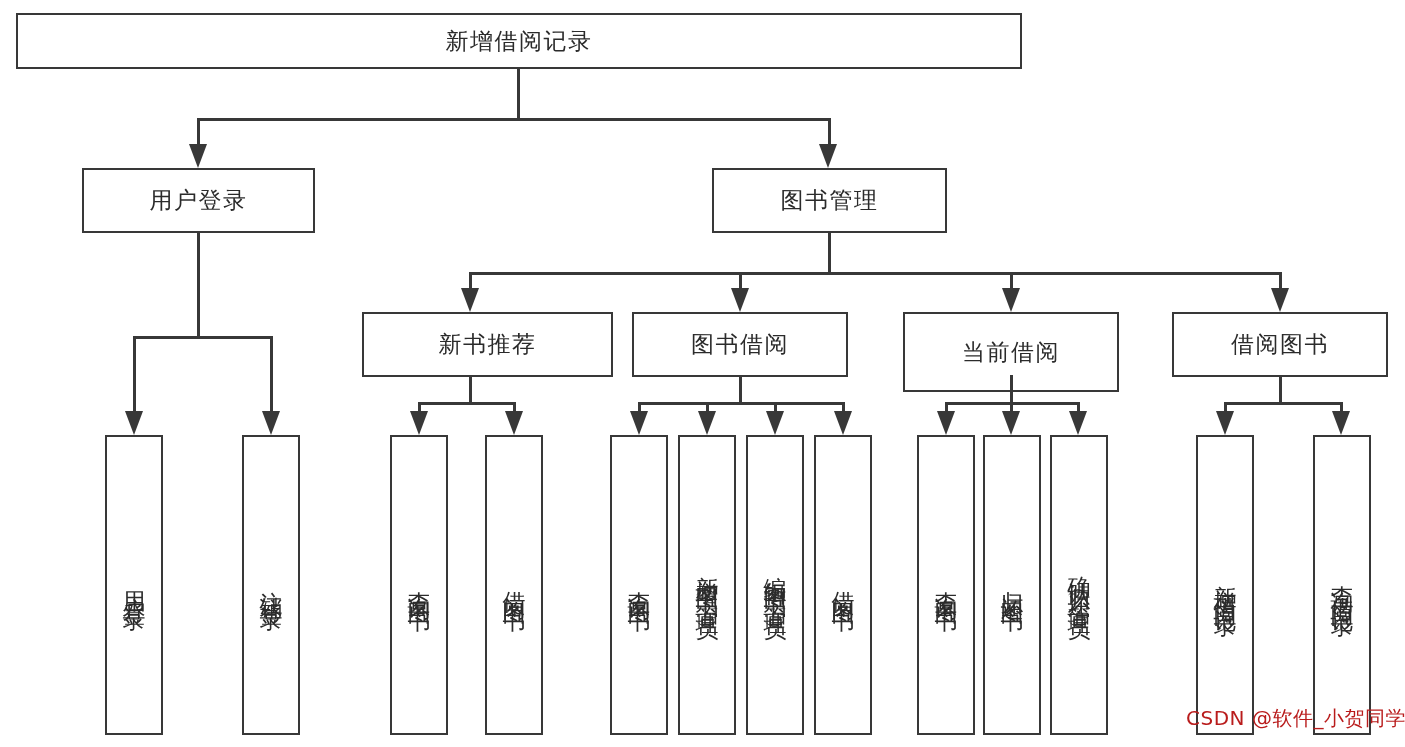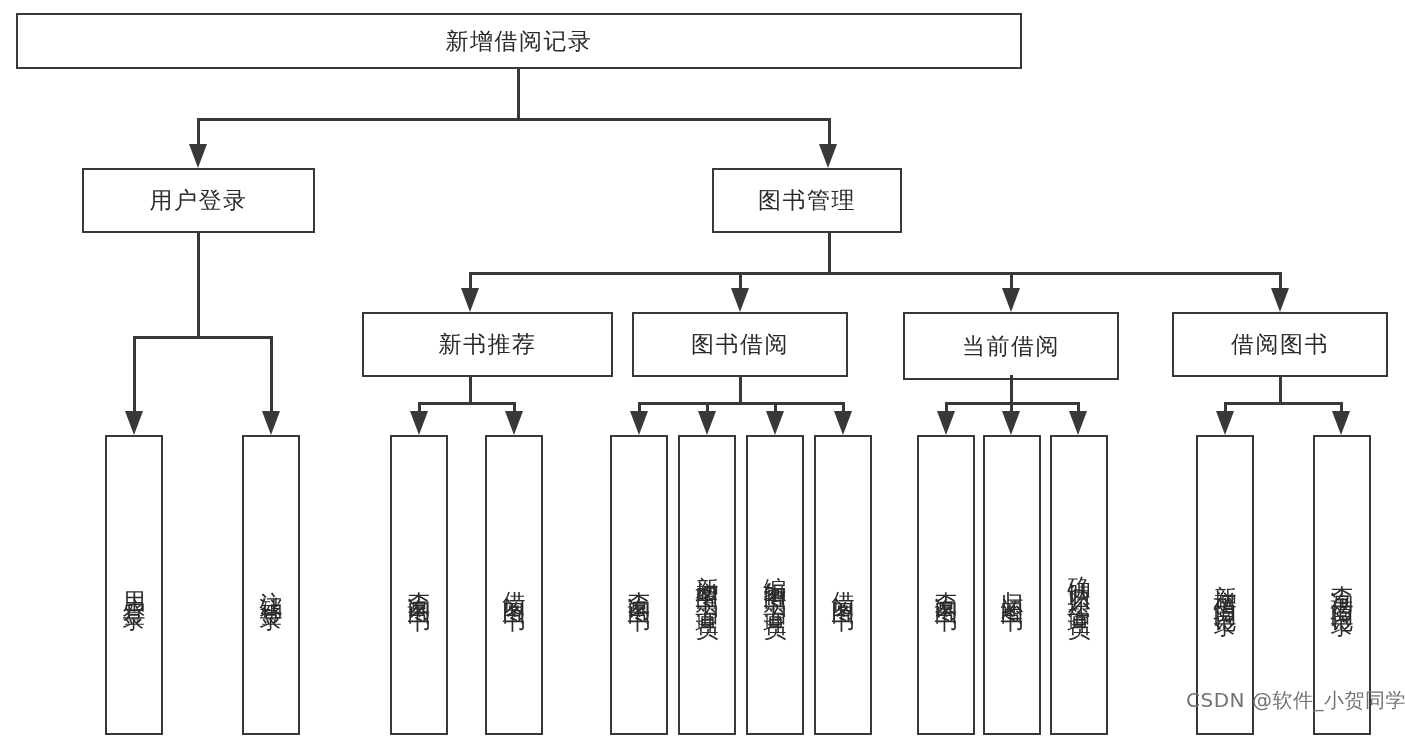--- a/index.html
+++ b/index.html
@@ -29,23 +29,23 @@
   .line{position:absolute;background:#383838;}
   .h{height:2.5px;}
   .v{width:2.5px;}
   .arr{
     position:absolute;width:0;height:0;
     border-left:9px solid transparent;
     border-right:9px solid transparent;
     border-top:24px solid #383838;
   }
   .wm{
-    position:absolute;left:1186px;top:687px;
+    position:absolute;left:1186px;top:705px;
     font-size:20px;letter-spacing:0.5px;
-    color:#737373;z-index:5;white-space:nowrap;
+    color:#b91c1c;z-index:5;white-space:nowrap;
   }
 </style>
 </head>
 <body>
 
 <div id="canvas">
 
   <div class="box" style="left:16px;top:13px;width:1006px;height:56px">
     <span>新增借阅记录</span>
   </div>
@@ -53,42 +53,42 @@
   <div class="line v" style="left:517px;top:68px;height:51px"></div>
   <div class="line h" style="left:197px;top:118px;width:633px"></div>
   <div class="line v" style="left:197px;top:118px;height:28px"></div>
   <div class="line v" style="left:828px;top:118px;height:28px"></div>
   <div class="arr" style="left:189px;top:144px"></div>
   <div class="arr" style="left:819px;top:144px"></div>
 
   <div class="box" style="left:82px;top:168px;width:233px;height:65px">
     <span>用户登录</span>
   </div>
-  <div class="box" style="left:712px;top:168px;width:190px;height:65px">
+  <div class="box" style="left:712px;top:168px;width:235px;height:65px">
     <span>图书管理</span>
   </div>
 
   <div class="line v" style="left:828px;top:231px;height:43px"></div>
   <div class="line h" style="left:469px;top:272px;width:812px"></div>
   <div class="line v" style="left:469px;top:272px;height:18px"></div>
   <div class="line v" style="left:739px;top:272px;height:18px"></div>
   <div class="line v" style="left:1010px;top:272px;height:18px"></div>
   <div class="line v" style="left:1279px;top:272px;height:18px"></div>
   <div class="arr" style="left:461px;top:288px"></div>
   <div class="arr" style="left:731px;top:288px"></div>
   <div class="arr" style="left:1002px;top:288px"></div>
   <div class="arr" style="left:1271px;top:288px"></div>
 
   <div class="box" style="left:362px;top:312px;width:251px;height:65px">
     <span>新书推荐</span>
   </div>
   <div class="box" style="left:632px;top:312px;width:216px;height:65px">
     <span>图书借阅</span>
   </div>
-  <div class="box" style="left:903px;top:312px;width:216px;height:68px">
+  <div class="box" style="left:903px;top:312px;width:216px;height:80px">
     <span>当前借阅</span>
   </div>
   <div class="box" style="left:1172px;top:312px;width:216px;height:65px">
     <span>借阅图书</span>
   </div>
 
   <div class="line v" style="left:197px;top:231px;height:107px"></div>
   <div class="line h" style="left:133px;top:336px;width:140px"></div>
   <div class="line v" style="left:133px;top:336px;height:79px"></div>
   <div class="line v" style="left:270px;top:336px;height:79px"></div>

